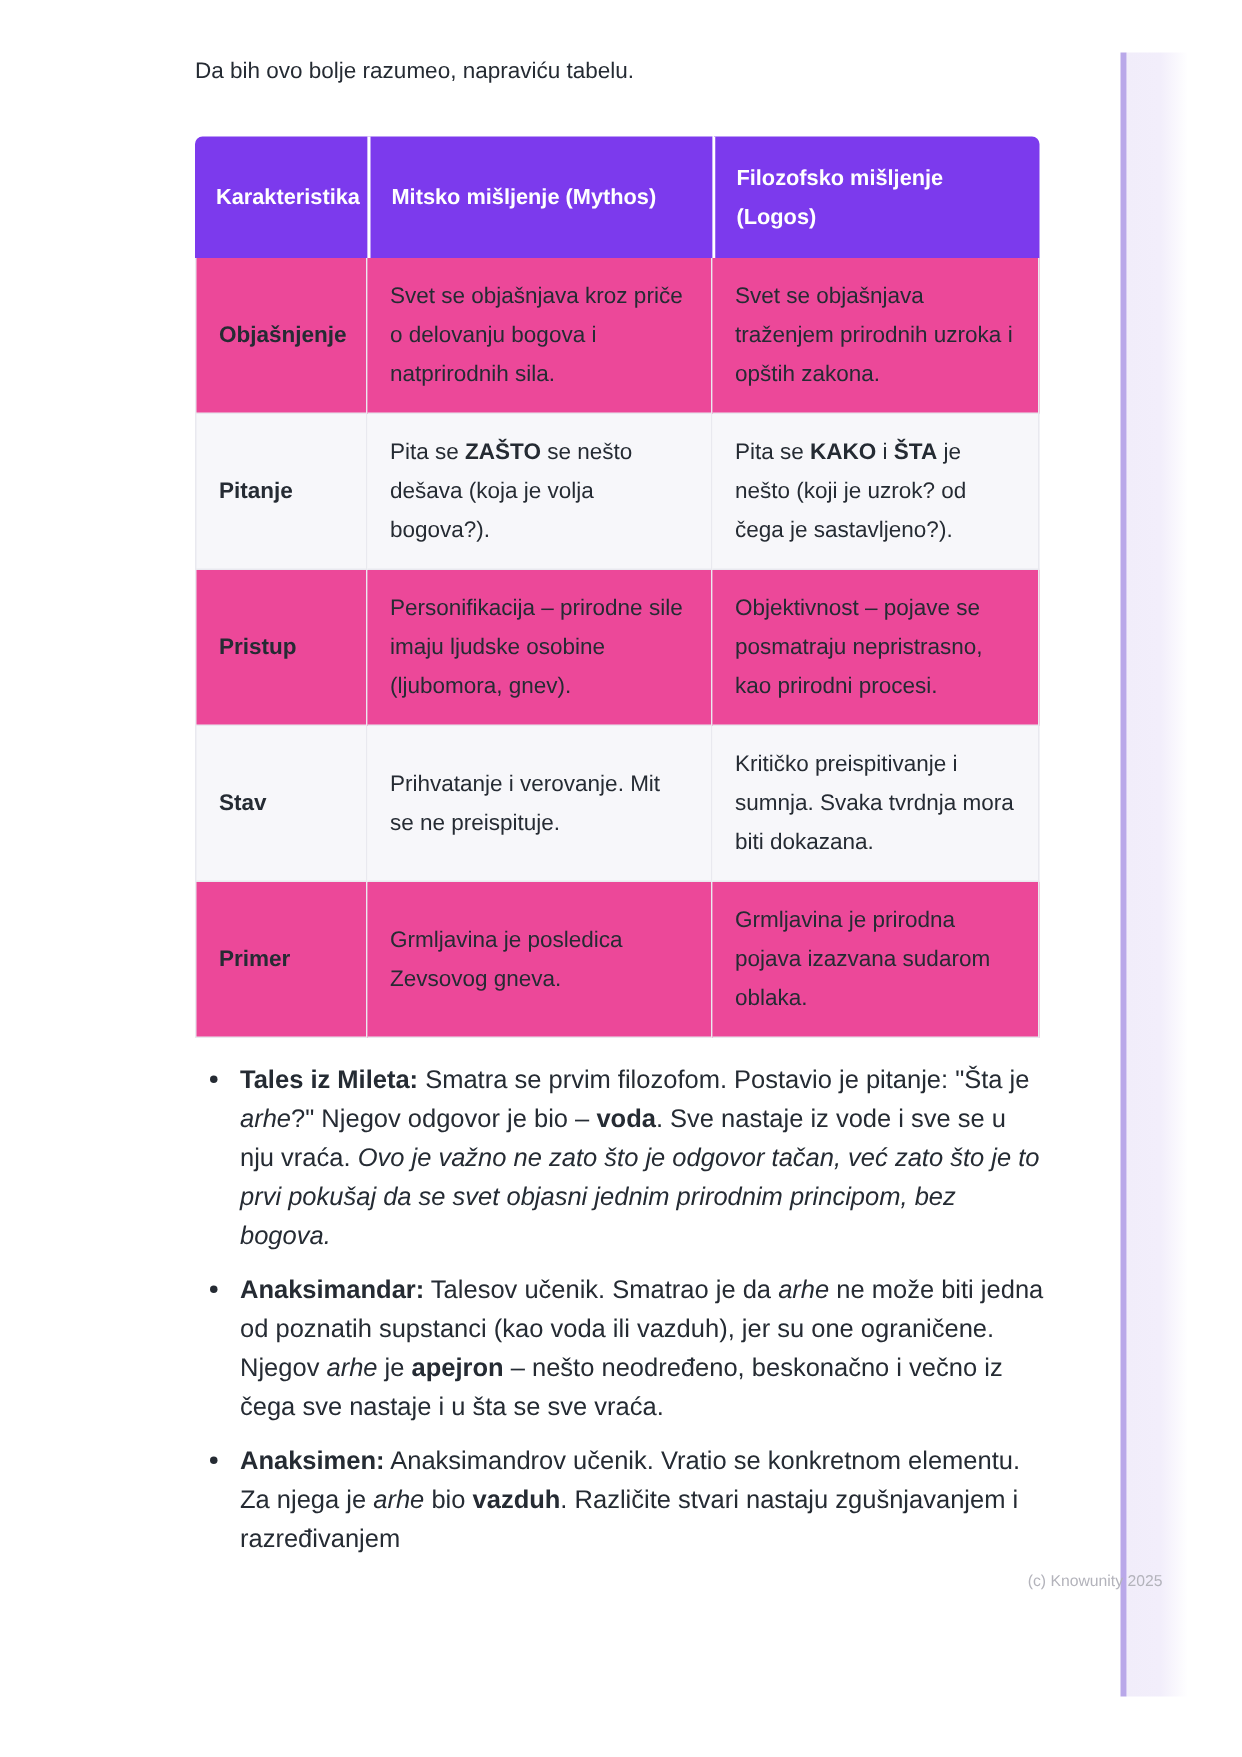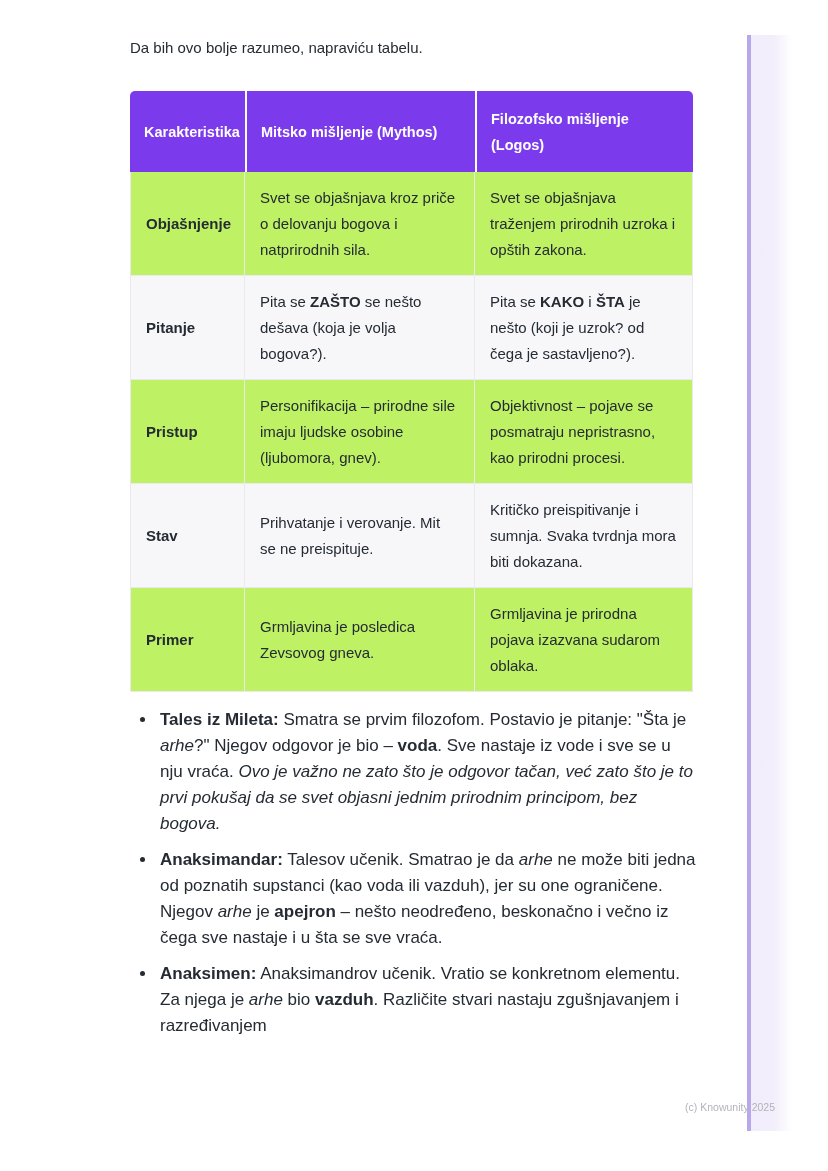--- a/index.html
+++ b/index.html
@@ -45,21 +45,21 @@
   thead th:last-child  { border-top-right-radius: 5px; }
   tbody th, tbody td {
     border-bottom: 1px solid #e9e9ef;
     border-right: 1px solid #e9e9ef;
     font-size: 15px;
     line-height: 26px;
     vertical-align: middle;
     height: 104px;
     padding: 10px 15px;
     text-align: left;
-    background: #bef264;
+    background: #ec4899;
   }
   tbody tr > *:first-child { border-left: 1px solid #e9e9ef; }
   tbody tr:nth-child(even) th, tbody tr:nth-child(even) td { background: #f7f7fa; }
   tbody th { font-weight: 700; }
   h2.section-heading {
     color: #8d7bea;
     font-size: 24px;
     line-height: 30px;
     font-weight: 700;
     margin: 33px 0 0 0;
@@ -83,21 +83,21 @@
   .side-strip {
     position: absolute;
     left: 747px; top: 35px;
     width: 45px; height: 1096px;
     border-left: 4px solid #b9a8e9;
     background: linear-gradient(90deg, #f1edfa 0%, #f2eefb 55%, #ffffff 100%);
     z-index: 1;
   }
   .watermark {
     position: absolute;
-    top: 1101px;
+    top: 1048px;
     right: 53px;
     font-size: 10.5px;
     color: #b3b3bb;
     z-index: 2;
     white-space: nowrap;
   }
 </style>
 </head>
 <body>
 

